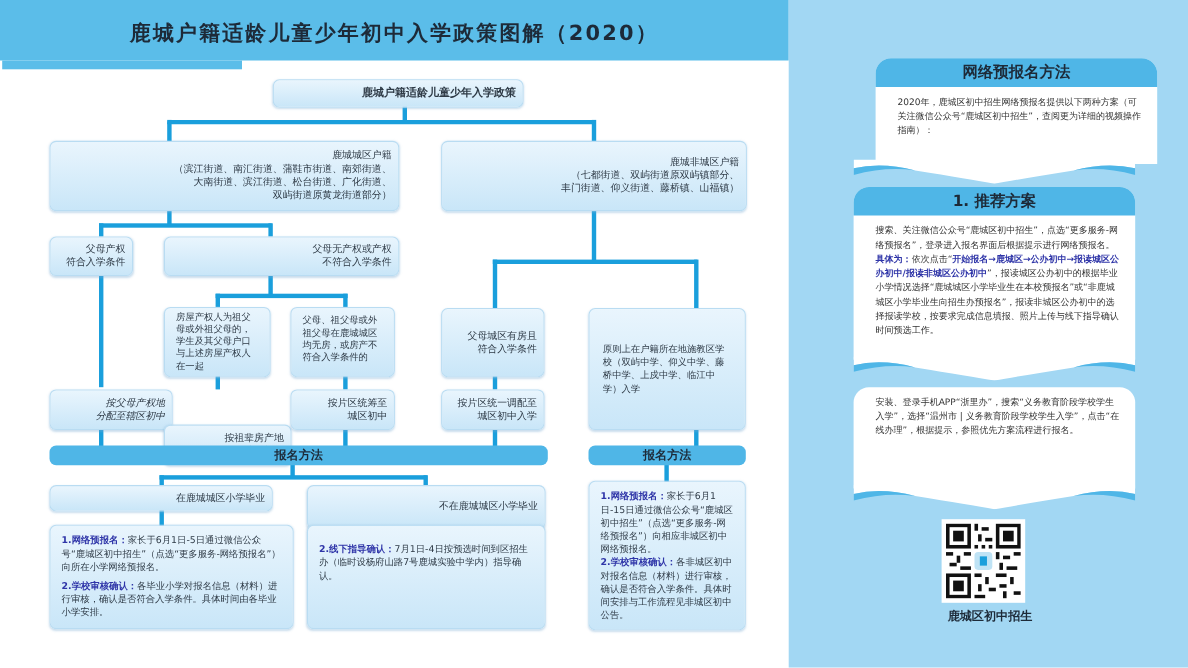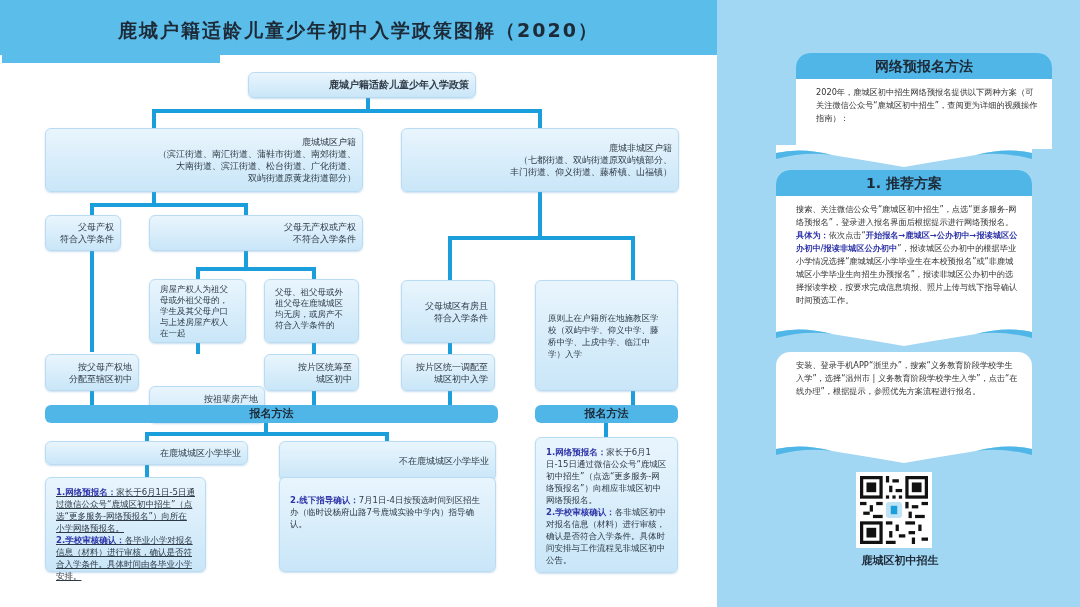--- a/index.html
+++ b/index.html
@@ -97,21 +97,21 @@
 <div class="box" style="left:149px;top:215px;width:214px;height:36px;">
   <span>父母无产权或产权</span>
   <span>不符合入学条件</span>
 </div>
 <div class="box left" style="left:149px;top:279px;width:97px;height:64px;font-size:8.5px;line-height:11px;padding:3px 10px;">
   <span>房屋产权人为祖父母或外祖父母的，学生及其父母户口与上述房屋产权人在一起</span>
 </div>
 <div class="box left" style="left:264px;top:279px;width:95px;height:64px;font-size:8.5px;line-height:11px;padding:3px 10px;justify-content:flex-start;padding-top:7px;">
   <span>父母、祖父母或外祖父母在鹿城城区均无房，或房产不符合入学条件的</span>
 </div>
-<div class="box" style="left:45px;top:354px;width:94px;height:37px;">
+<div class="box" style="left:45px;top:354px;width:112px;height:37px;font-style:italic;">
   <span>按父母产权地</span>
   <span>分配至辖区初中</span>
 </div>
 <div class="box" style="left:149px;top:354px;width:116px;height:37px;margin-top:32px;">
   <span>按祖辈房产地</span>
   <span>分配至辖区初中</span>
 </div>
 <div class="box" style="left:264px;top:354px;width:95px;height:37px;">
   <span>按片区统筹至</span>
   <span>城区初中</span>
@@ -132,21 +132,21 @@
 <div class="bar" style="left:45px;top:405px;width:453px;height:18px;">报名方法</div>
 <div class="bar" style="left:535px;top:405px;width:143px;height:18px;">报名方法</div>
 
 <div class="box" style="left:45px;top:441px;width:203px;height:24px;">
   <span>在鹿城城区小学毕业</span>
 </div>
 <div class="box" style="left:279px;top:441px;width:217px;height:40px;">
   <span>不在鹿城城区小学毕业</span>
 </div>
 
-<div class="box left top" style="left:45px;top:477px;width:161px;height:95px;padding:8px 10px;font-size:8.5px;line-height:12px;text-decoration:underline;">
+<div class="box left top" style="left:45px;top:477px;width:222px;height:95px;padding:8px 10px;font-size:8.5px;line-height:12px;">
   <div><span class="b">1.网络预报名：</span><span>家长于6月1日-5日通过微信公众号“鹿城区初中招生”（点选“更多服务-网络预报名”）向所在小学网络预报名。</span></div>
   <div style="height:8px;"></div>
   <div><span class="b">2.学校审核确认：</span><span>各毕业小学对报名信息（材料）进行审核，确认是否符合入学条件。具体时间由各毕业小学安排。</span></div>
 </div>
 <div class="box left top" style="left:279px;top:477px;width:217px;height:95px;padding:8px 10px;font-size:8.5px;line-height:12px;">
   <div style="height:8px;"></div>
   <div><span class="b">2.线下指导确认：</span><span>7月1日-4日按预选时间到区招生办（临时设杨府山路7号鹿城实验中学内）指导确认。</span></div>
 </div>
 <div class="box left top" style="left:535px;top:437px;width:143px;height:136px;padding:8px 10px;font-size:8.5px;line-height:12px;">
   <div><span class="b">1.网络预报名：</span><span>家长于6月1日-15日通过微信公众号“鹿城区初中招生”（点选“更多服务-网络预报名”）向相应非城区初中网络预报名。</span></div>

